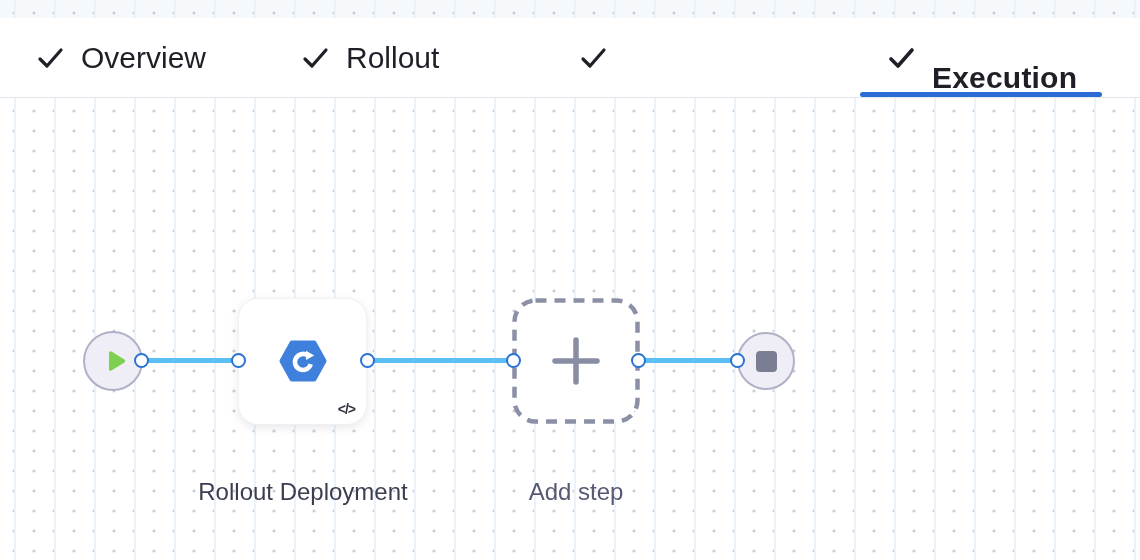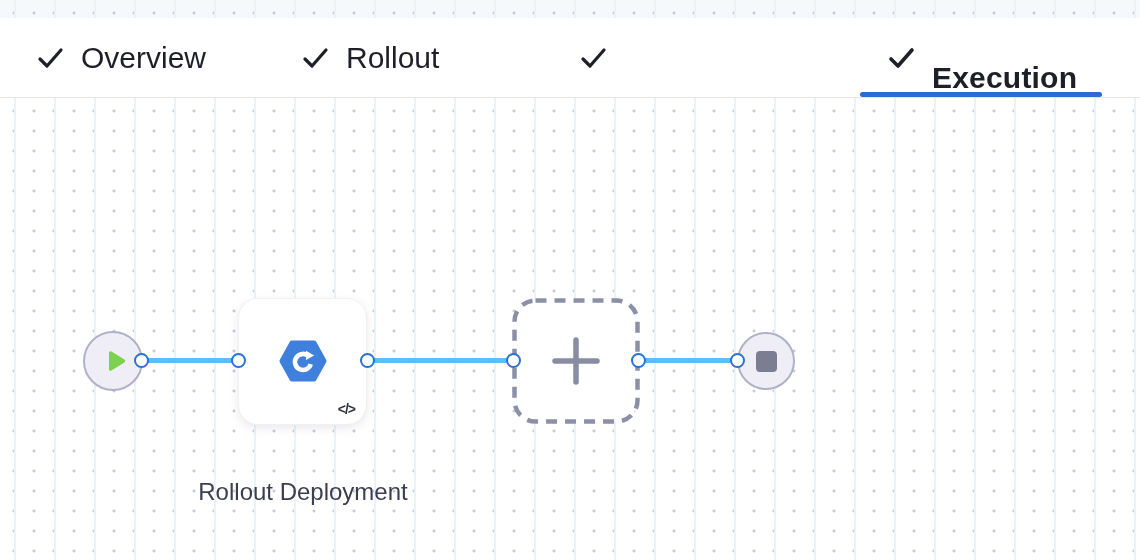--- a/index.html
+++ b/index.html
@@ -146,13 +146,14 @@
   </div>
 
   <div class="port" style="left:134px"></div>
   <div class="port" style="left:231px"></div>
   <div class="port" style="left:360px"></div>
   <div class="port" style="left:506px"></div>
   <div class="port" style="left:631px"></div>
   <div class="port" style="left:730px"></div>
 
   <div class="node-label label-rollout">Rollout Deployment</div>
+  <div class="node-label label-addstep">Add step</div>
 </div>
 
 </body></html>

